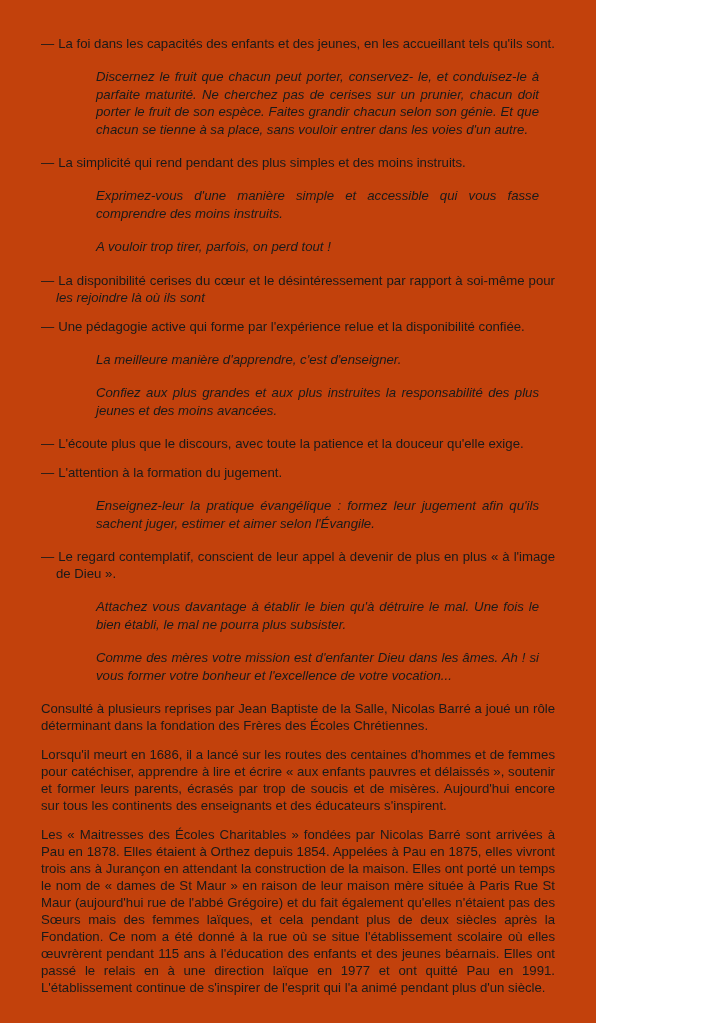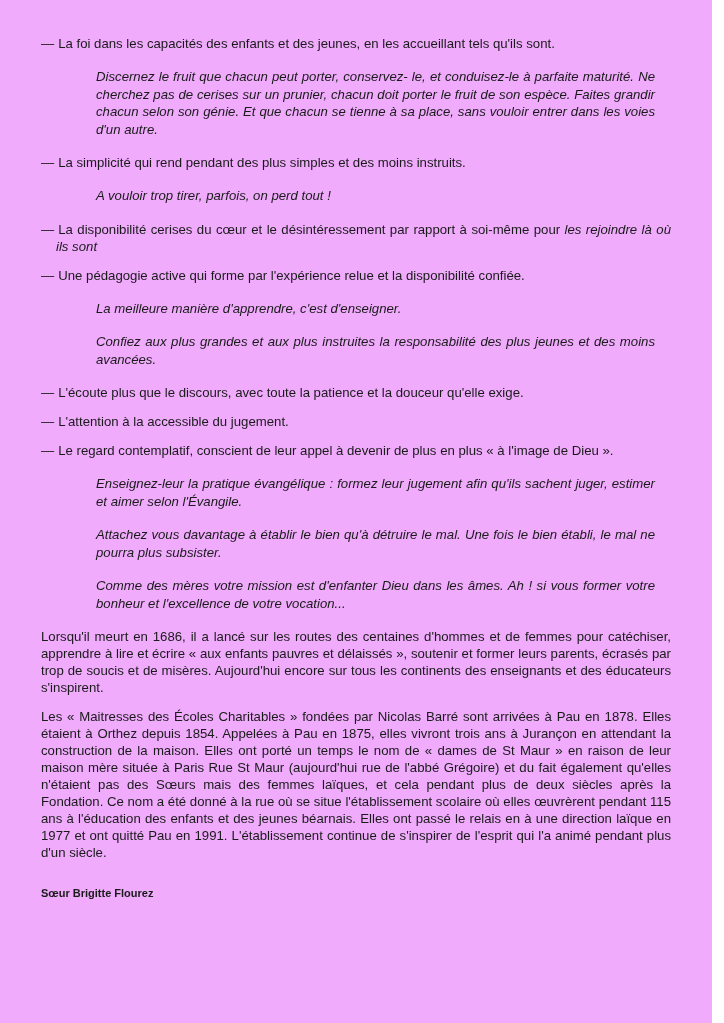--- a/index.html
+++ b/index.html
@@ -6,24 +6,24 @@
   body {
     width: 724px;
     height: 1023px;
     background: #ffffff;
     font-family: "Liberation Sans", sans-serif;
     color: #1a1a1a;
     overflow: hidden;
   }
   .page {
     box-sizing: border-box;
-    width: 712px;
+    width: 596px;
     height: 1023px;
     padding: 35px 41px 0 41px;
-    background: #f0abfc;
+    background: #c2410c;
   }
   .block { margin: 0 0 12px 0; }
   .bullet {
     font-size: 13.2px;
     line-height: 17px;
     text-align: justify;
     padding-left: 15px;
     text-indent: -15px;
   }
   .bullet .dash { padding-right: 4px; }
@@ -56,48 +56,50 @@
 
   <div class="block bullet"><span class="dash">—</span><span>La foi dans les capacités des enfants et des jeunes, en les accueillant tels qu'ils sont.</span></div>
 
   <div class="block quote">
     <div class="qline">Discernez le fruit que chacun peut porter, conservez- le, et conduisez-le à parfaite maturité. Ne cherchez pas de cerises sur un prunier, chacun doit porter le fruit de son espèce. Faites grandir chacun selon son génie. Et que chacun se tienne à sa place, sans vouloir entrer dans les voies d'un autre.</div>
   </div>
 
   <div class="block bullet"><span class="dash">—</span><span>La simplicité qui rend pendant des plus simples et des moins instruits.</span></div>
 
   <div class="block quote">
+    <div class="qline">Exprimez-vous d'une manière simple et accessible qui vous fasse comprendre des moins instruits.</div>
     <div class="qline">A vouloir trop tirer, parfois, on perd tout !</div>
   </div>
 
   <div class="block bullet"><span class="dash">—</span><span>La disponibilité cerises du cœur et le désintéressement par rapport à soi-même pour </span><span class="it">les rejoindre là où ils sont</span></div>
 
   <div class="block bullet"><span class="dash">—</span><span>Une pédagogie active qui forme par l'expérience relue et la disponibilité confiée.</span></div>
 
   <div class="block quote">
     <div class="qline">La meilleure manière d'apprendre, c'est d'enseigner.</div>
     <div class="qline">Confiez aux plus grandes et aux plus instruites la responsabilité des plus jeunes et des moins avancées.</div>
   </div>
 
   <div class="block bullet"><span class="dash">—</span><span>L'écoute plus que le discours, avec toute la patience et la douceur qu'elle exige.</span></div>
 
 
-  <div class="block bullet"><span class="dash">—</span><span>L'attention à la accessible du jugement.</span></div>
-
-  <div class="block bullet"><span class="dash">—</span><span>Le regard contemplatif, conscient de leur appel à devenir de plus en plus « à l'image de Dieu ».</span></div>
+  <div class="block bullet"><span class="dash">—</span><span>L'attention à la formation du jugement.</span></div>
 
   <div class="block quote">
     <div class="qline">Enseignez-leur la pratique évangélique : formez leur jugement afin qu'ils sachent juger, estimer et aimer selon l'Évangile.</div>
   </div>
+
+  <div class="block bullet"><span class="dash">—</span><span>Le regard contemplatif, conscient de leur appel à devenir de plus en plus « à l'image de Dieu ».</span></div>
 
   <div class="block quote">
     <div class="qline">Attachez vous davantage à établir le bien qu'à détruire le mal. Une fois le bien établi, le mal ne pourra plus subsister.</div>
     <div class="qline">Comme des mères votre mission est d'enfanter Dieu dans les âmes. Ah ! si vous former votre bonheur et l'excellence de votre vocation...</div>
   </div>
 
+  <div class="para">Consulté à plusieurs reprises par Jean Baptiste de la Salle, Nicolas Barré a joué un rôle déterminant dans la fondation des Frères des Écoles Chrétiennes.</div>
 
   <div class="para">Lorsqu'il meurt en 1686, il a lancé sur les routes des centaines d'hommes et de femmes pour catéchiser, apprendre à lire et écrire « aux enfants pauvres et délaissés », soutenir et former leurs parents, écrasés par trop de soucis et de misères. Aujourd'hui encore sur tous les continents des enseignants et des éducateurs s'inspirent.</div>
 
   <div class="para">Les « Maitresses des Écoles Charitables » fondées par Nicolas Barré sont arrivées à Pau en 1878. Elles étaient à Orthez depuis 1854. Appelées à Pau en 1875, elles vivront trois ans à Jurançon en attendant la construction de la maison. Elles ont porté un temps le nom de « dames de St Maur » en raison de leur maison mère située à Paris Rue St Maur (aujourd'hui rue de l'abbé Grégoire) et du fait également qu'elles n'étaient pas des Sœurs mais des femmes laïques, et cela pendant plus de deux siècles après la Fondation. Ce nom a été donné à la rue où se situe l'établissement scolaire où elles œuvrèrent pendant 115 ans à l'éducation des enfants et des jeunes béarnais. Elles ont passé le relais en à une direction laïque en 1977 et ont quitté Pau en 1991. L'établissement continue de s'inspirer de l'esprit qui l'a animé pendant plus d'un siècle.</div>
 
   <div class="signature">Sœur Brigitte Flourez</div>
 
 </div>
 
 </body></html>

